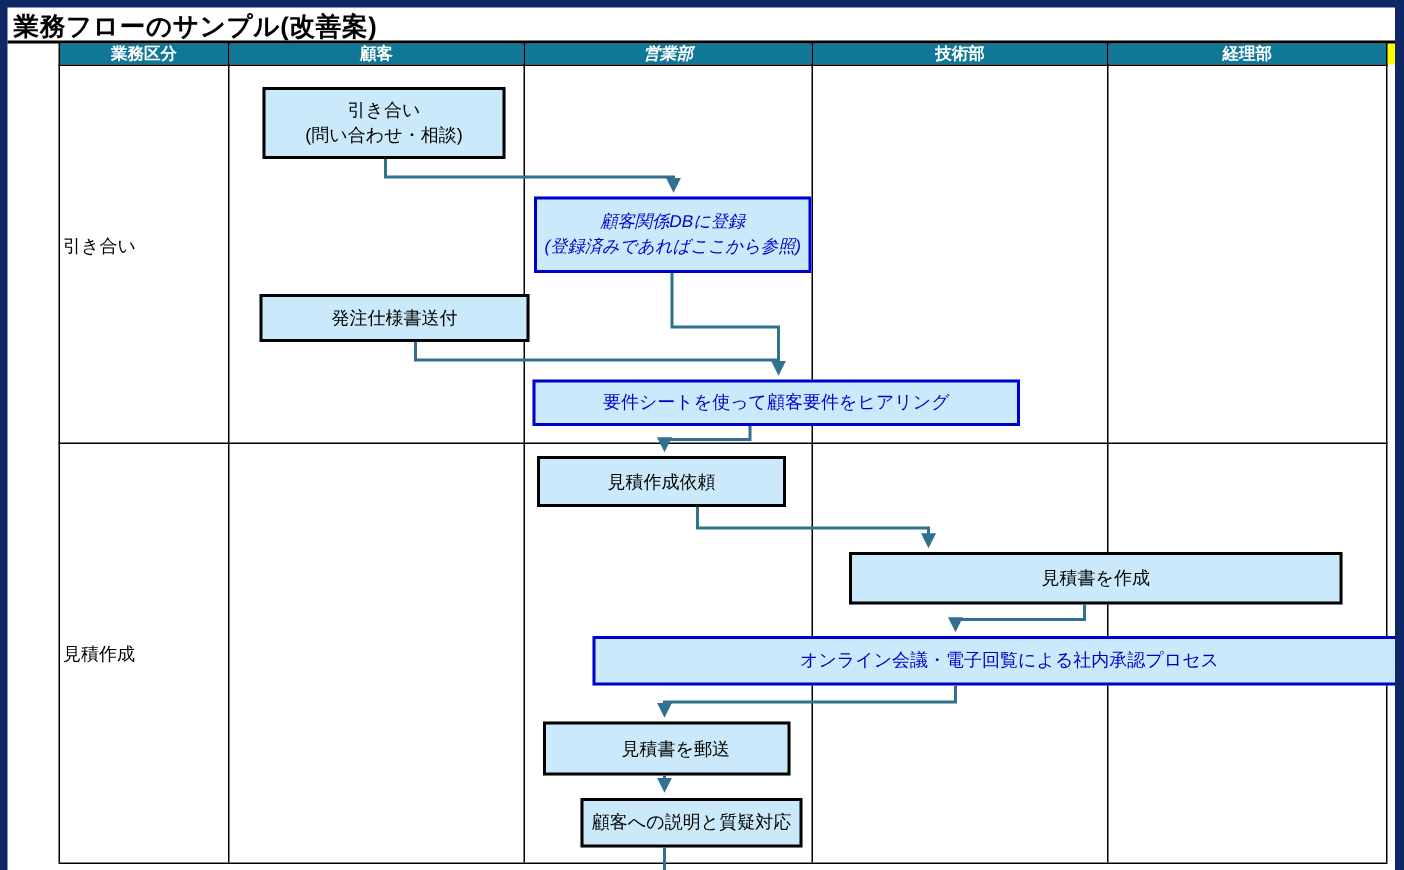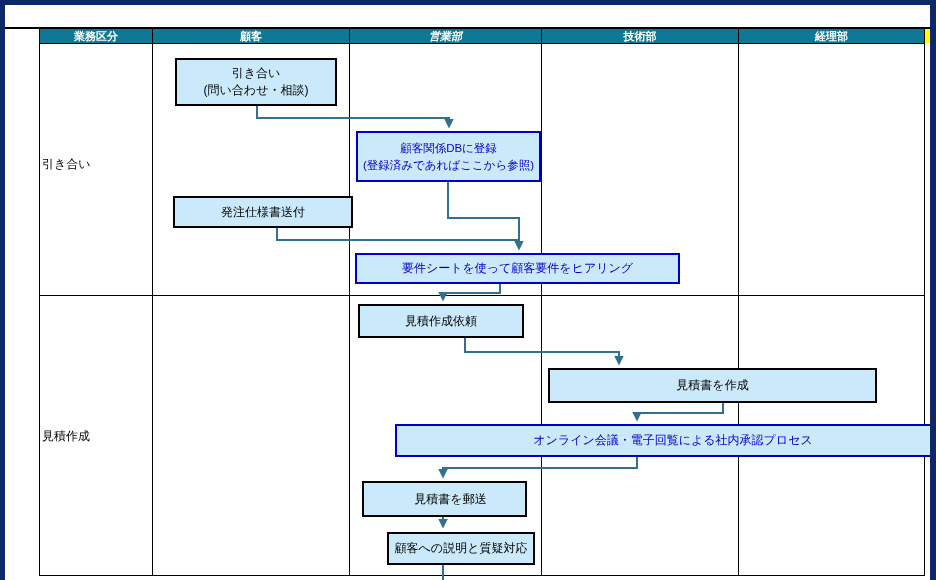--- a/index.html
+++ b/index.html
@@ -53,20 +53,21 @@
     font-size:12px;line-height:17px;text-align:center;white-space:pre-line;
     color:#000;
   }
   .fbox.blue{border-color:var(--blue-accent);color:var(--blue-accent);}
 </style>
 </head>
 <body>
 
 <div class="stage">
 
+  <div class="title">業務フローのサンプル(改善案)</div>
   <div class="title-underline"></div>
 
   <div class="vline" style="left:39px;top:28px;height:547px;"></div>
   <div class="vline" style="left:152px;top:28px;height:547px;"></div>
   <div class="vline" style="left:349px;top:28px;height:547px;"></div>
   <div class="vline" style="left:541px;top:28px;height:547px;"></div>
   <div class="vline" style="left:738px;top:28px;height:547px;"></div>
   <div class="vline" style="left:924px;top:28px;height:547px;"></div>
 
   <div class="hline" style="left:39px;top:43px;width:886px;"></div>
@@ -95,24 +96,24 @@
     <polyline points="500,284 500,293 443,293 443,299" marker-end="url(#arrow)"></polyline>
     <polyline points="465,338 465,352 619,352 619,363" marker-end="url(#arrow)"></polyline>
     <polyline points="723,403 723,413 637,413 637,419" marker-end="url(#arrow)"></polyline>
     <polyline points="637,457 637,468 443,468 443,476" marker-end="url(#arrow)"></polyline>
     <polyline points="443,517 443,526" marker-end="url(#arrow)"></polyline>
     <polyline points="443,565 443,580"></polyline>
   </svg>
 
   <div class="fbox" style="left:175px;top:58px;width:162px;height:48px;">引き合い
 (問い合わせ・相談)</div>
-  <div class="fbox blue" style="left:356px;top:131px;width:185px;height:51px;font-size:11.5px;">顧客関係DBに登録
+  <div class="fbox blue" style="left:356px;top:131px;width:185px;height:51px;font-size:11.5px;font-style:italic;">顧客関係DBに登録
 (登録済みであればここから参照)</div>
   <div class="fbox" style="left:173px;top:196px;width:180px;height:32px;">発注仕様書送付</div>
   <div class="fbox blue" style="left:355px;top:253px;width:325px;height:31px;">要件シートを使って顧客要件をヒアリング</div>
   <div class="fbox" style="left:358px;top:304px;width:166px;height:34px;">見積作成依頼</div>
-  <div class="fbox" style="left:548px;top:368px;width:329px;height:35px;">見積書を作成</div>
+  <div class="fbox" style="left:566px;top:368px;width:329px;height:35px;">見積書を作成</div>
   <div class="fbox blue" style="left:395px;top:424px;width:556px;height:33px;">オンライン会議・電子回覧による社内承認プロセス</div>
   <div class="fbox" style="left:362px;top:481px;width:165px;height:36px;padding-left:12px;">見積書を郵送</div>
   <div class="fbox" style="left:362px;top:532px;width:148px;height:33px;margin-left:25px;">顧客への説明と質疑対応</div>
 
   <div class="frame"></div>
 </div>
 
 </body></html>

